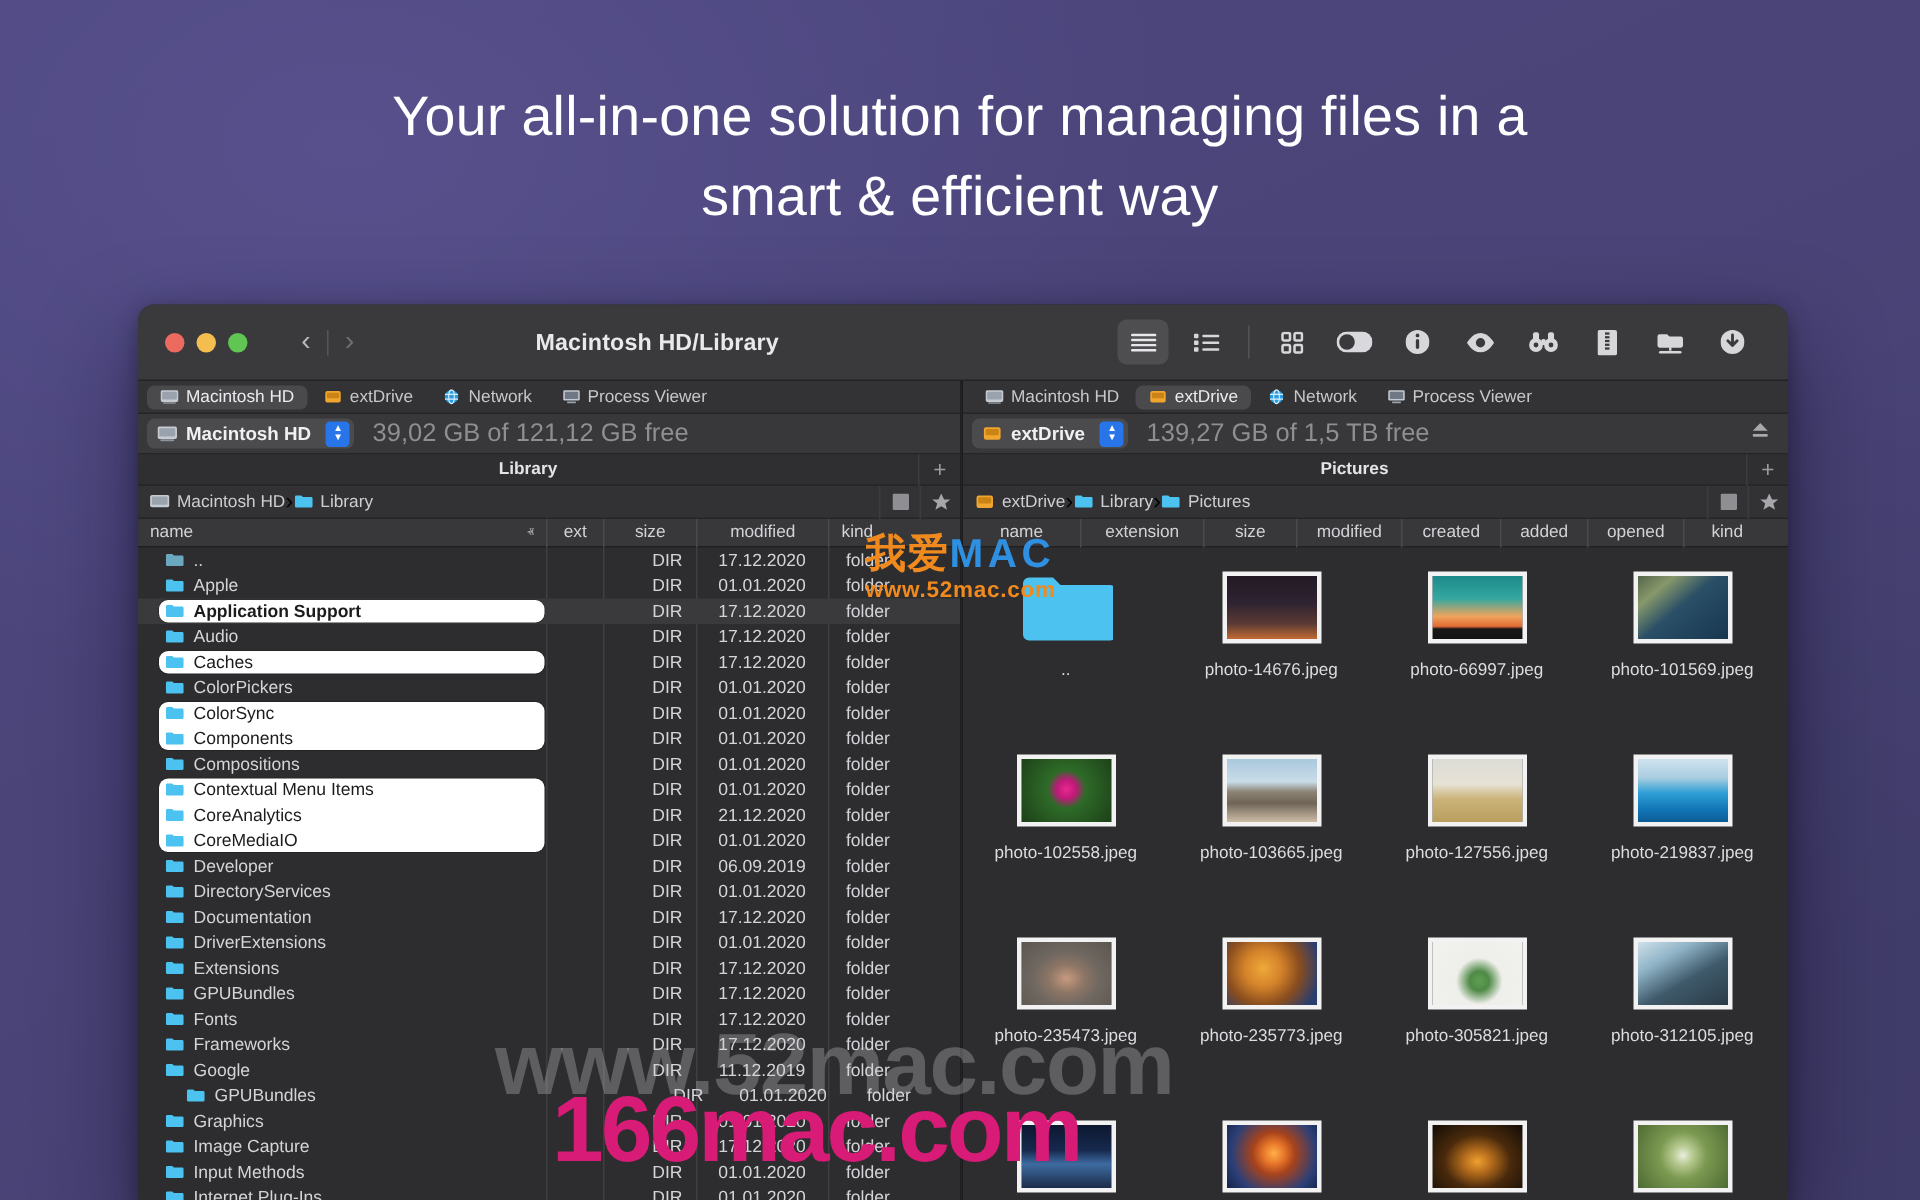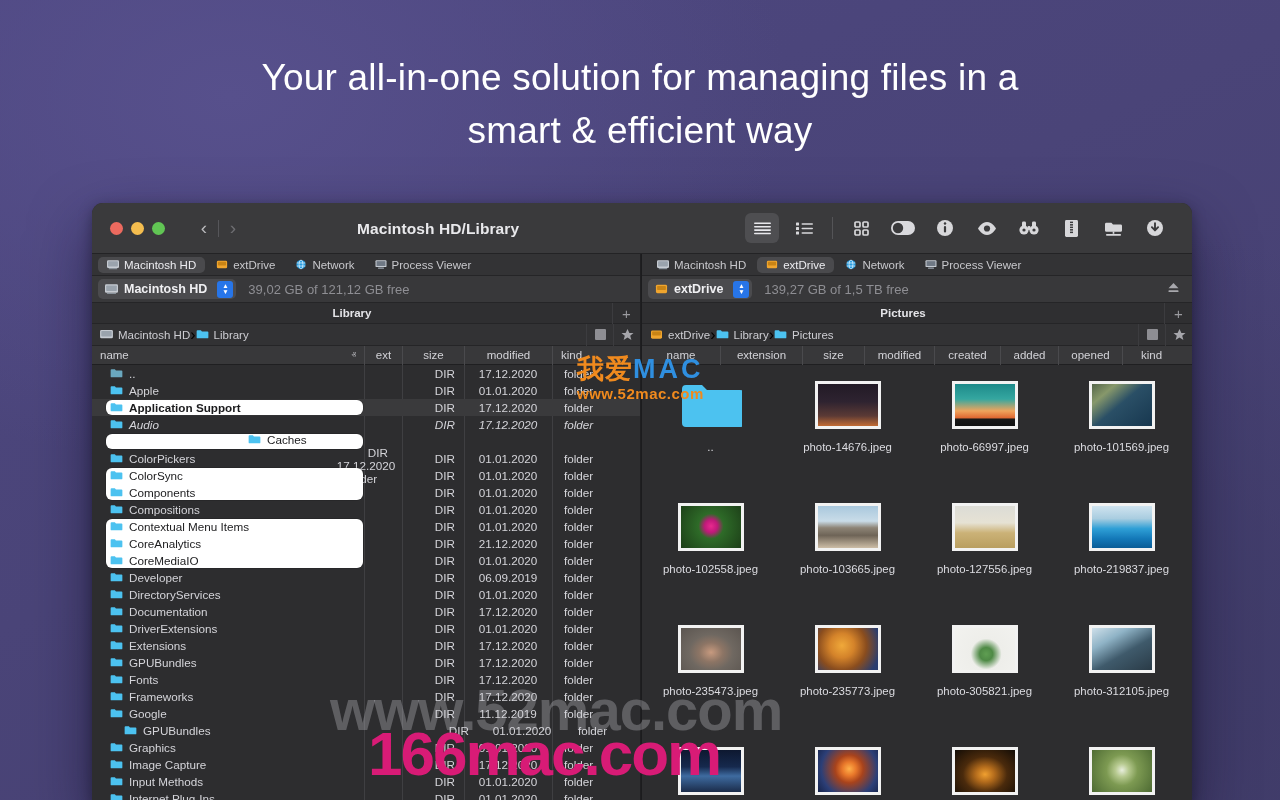--- a/index.html
+++ b/index.html
@@ -93,21 +93,21 @@
     display:flex; align-items:center; gap:6px;
     background:#4b4b4e; border-radius:5px; padding:2px 3px 2px 7px;
     height:20px;
   }
   .drivepick .nm{ font-size:12.5px; color:#f0f0f3; font-weight:600; }
   .stepper{
     width:16px; height:17px; background:#2775e8; border-radius:3px;
     display:flex; flex-direction:column; align-items:center; justify-content:center;
     color:#fff; font-size:6.5px; line-height:6px; margin-left:4px;
   }
-  .freespace{ font-size:13px; color:#8e8e93; margin-left:12px; }
+  .freespace{ font-size:17px; color:#8e8e93; margin-left:12px; }
   .eject{ margin-left:auto; margin-right:12px; color:#a8a8ad; }
 
   
   .tabstrip{
     height:21px; background:#2f2f31; display:flex; align-items:center;
     border-bottom:1px solid #252527; position:relative;
   }
   .tabstrip .lbl{
     flex:1; text-align:center; font-size:11.5px; color:#e4e4e8; font-weight:700;
   }
@@ -462,33 +462,33 @@
               <svg class="folderico" viewBox="0 0 14 12">
                 <path d="M.6 2.4a1 1 0 0 1 1-1h3.6l1.2 1.2h6a1 1 0 0 1 1 1v5.6a1 1 0 0 1-1 1h-10.8a1 1 0 0 1-1-1z" fill="#4cc2f0"></path>
               </svg>
               <span class="txt">Application Support</span>
             </div>
             <div class="ext"></div>
             <div class="size">DIR</div>
             <div class="mod">17.12.2020</div>
             <div class="kind">folder</div>
           </div>
-          <div class="frow" style="position: absolute; top: 51px; left: 0px; right: 0px; font-style: italic;">
+          <div class="frow" style="position: absolute; top: 51px; left: 0px; right: 0px;">
             <div class="nm">
               <svg class="folderico" viewBox="0 0 14 12">
                 <path d="M.6 2.4a1 1 0 0 1 1-1h3.6l1.2 1.2h6a1 1 0 0 1 1 1v5.6a1 1 0 0 1-1 1h-10.8a1 1 0 0 1-1-1z" fill="#4cc2f0"></path>
               </svg>
               <span class="txt">Audio</span>
             </div>
             <div class="ext"></div>
             <div class="size">DIR</div>
             <div class="mod">17.12.2020</div>
             <div class="kind">folder</div>
           </div>
-          <div class="frow on" style="position: absolute; top: 68px; left: 0px; right: 0px; flex-direction: column;">
+          <div class="frow on" style="position: absolute; top: 68px; left: 0px; right: 0px;">
             <div class="nm">
               <svg class="folderico" viewBox="0 0 14 12">
                 <path d="M.6 2.4a1 1 0 0 1 1-1h3.6l1.2 1.2h6a1 1 0 0 1 1 1v5.6a1 1 0 0 1-1 1h-10.8a1 1 0 0 1-1-1z" fill="#4cc2f0"></path>
               </svg>
               <span class="txt">Caches</span>
             </div>
             <div class="ext"></div>
             <div class="size">DIR</div>
             <div class="mod">17.12.2020</div>
             <div class="kind">folder</div>

